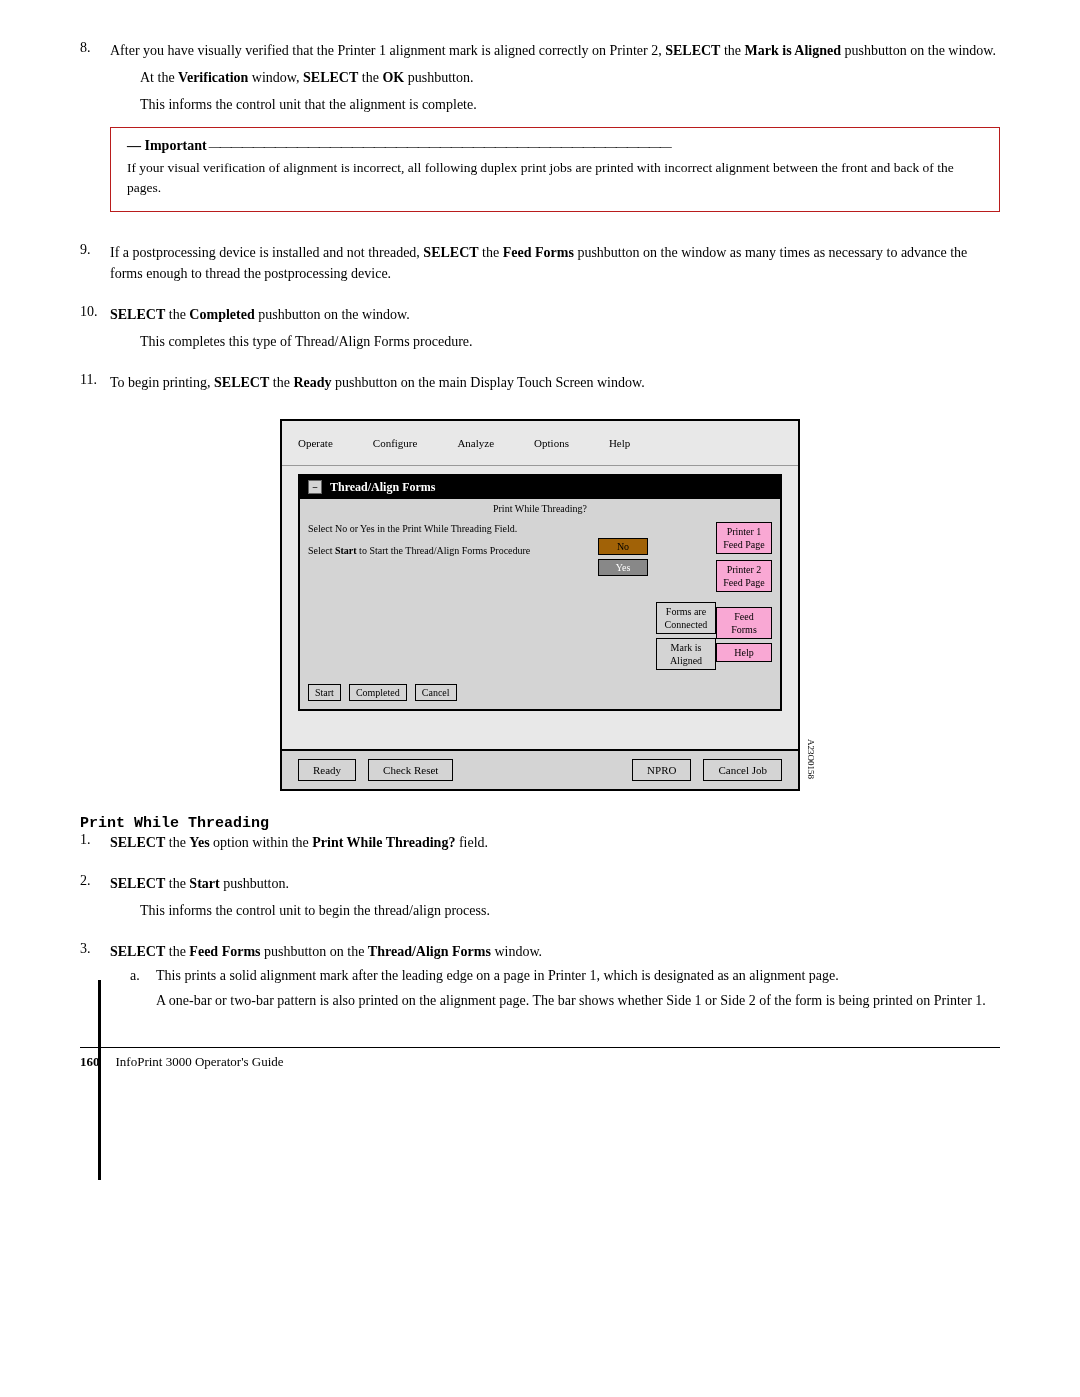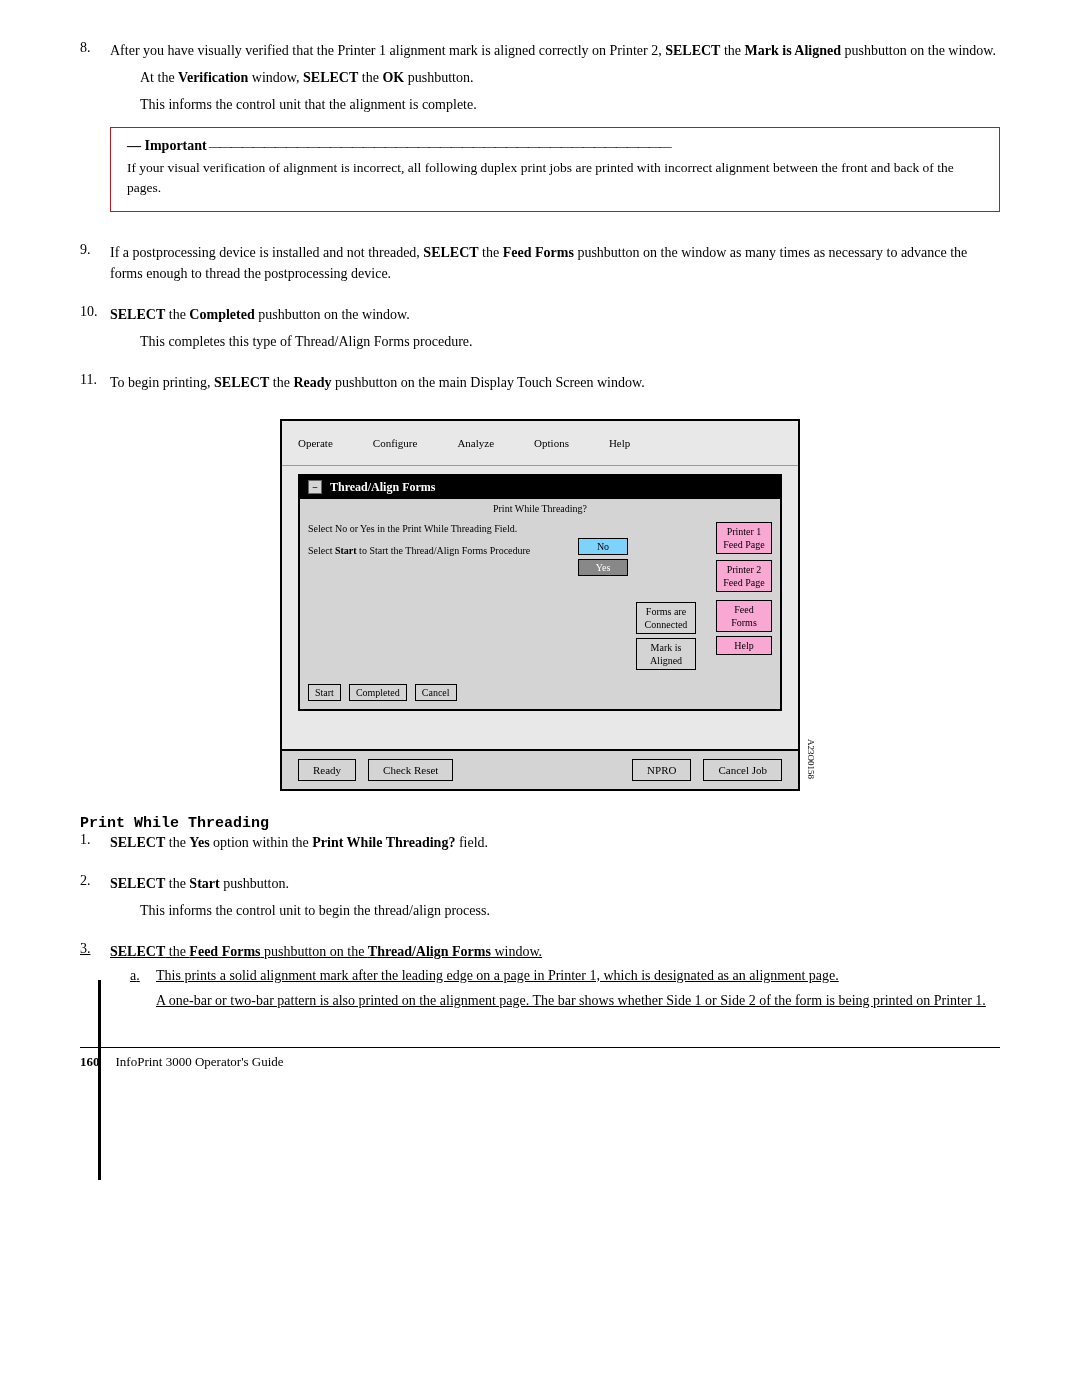--- a/index.html
+++ b/index.html
@@ -133,21 +133,21 @@
       gap: 4px;
       padding-top: 16px;
     }
     .dialog-right {
       display: flex;
       flex-direction: column;
       gap: 4px;
       align-items: flex-end;
     }
     .option-btn {
-      background: #7dd3fc;
+      background: #a16207;
       border: 1px solid #000;
       font-size: 10px;
       padding: 2px 8px;
       min-width: 50px;
       text-align: center;
       cursor: pointer;
     }
     .option-btn.selected {
       background: #888;
       color: #fff;
@@ -335,21 +335,21 @@
         </div>
 
         <div class="dialog-middle">
           <div class="option-btn">No</div>
           <div class="option-btn selected">Yes</div>
         </div>
 
         <div class="dialog-right">
           <div class="right-btn" style="margin-bottom:2px;">Printer 1<br>Feed Page</div>
           <div class="right-btn" style="margin-bottom:2px;">Printer 2<br>Feed Page</div>
-          <div style="display:flex; gap:20px; align-items:flex-start; margin-top:2px;">
+          <div style="display:flex; gap:0; align-items:center; margin-top:2px;">
             <div class="status-group">
               <div class="status-btn">Forms are<br>Connected</div>
               <div class="status-btn">Mark is<br>Aligned</div>
             </div>
             <div style="display:flex; flex-direction:column; gap:4px; margin-top:0;">
               <div class="right-btn">Feed Forms</div>
               <div class="right-btn">Help</div>
             </div>
           </div>
         </div>
@@ -392,21 +392,21 @@
         <div class="li-content">
           <div class="step-text">
             <b>SELECT</b> the <b>Start</b> pushbutton.
           </div>
           <div class="step-sub">
             This informs the control unit to begin the thread/align process.
           </div>
         </div>
       </li>
 
-      <li style="counter-increment: main-counter; text-decoration: underline;">
+      <li style="counter-increment: main-counter;">
         <div class="li-content">
           <div class="step-text">
             <b>SELECT</b> the <b>Feed Forms</b> pushbutton on the <b>Thread/Align Forms</b> window.
           </div>
           <ol class="alpha-list">
             <li>
               <div class="li-content">
                 <div>
                   This prints a solid alignment mark after the leading edge on a page in Printer 1, which is designated as an alignment page.
                 </div>

